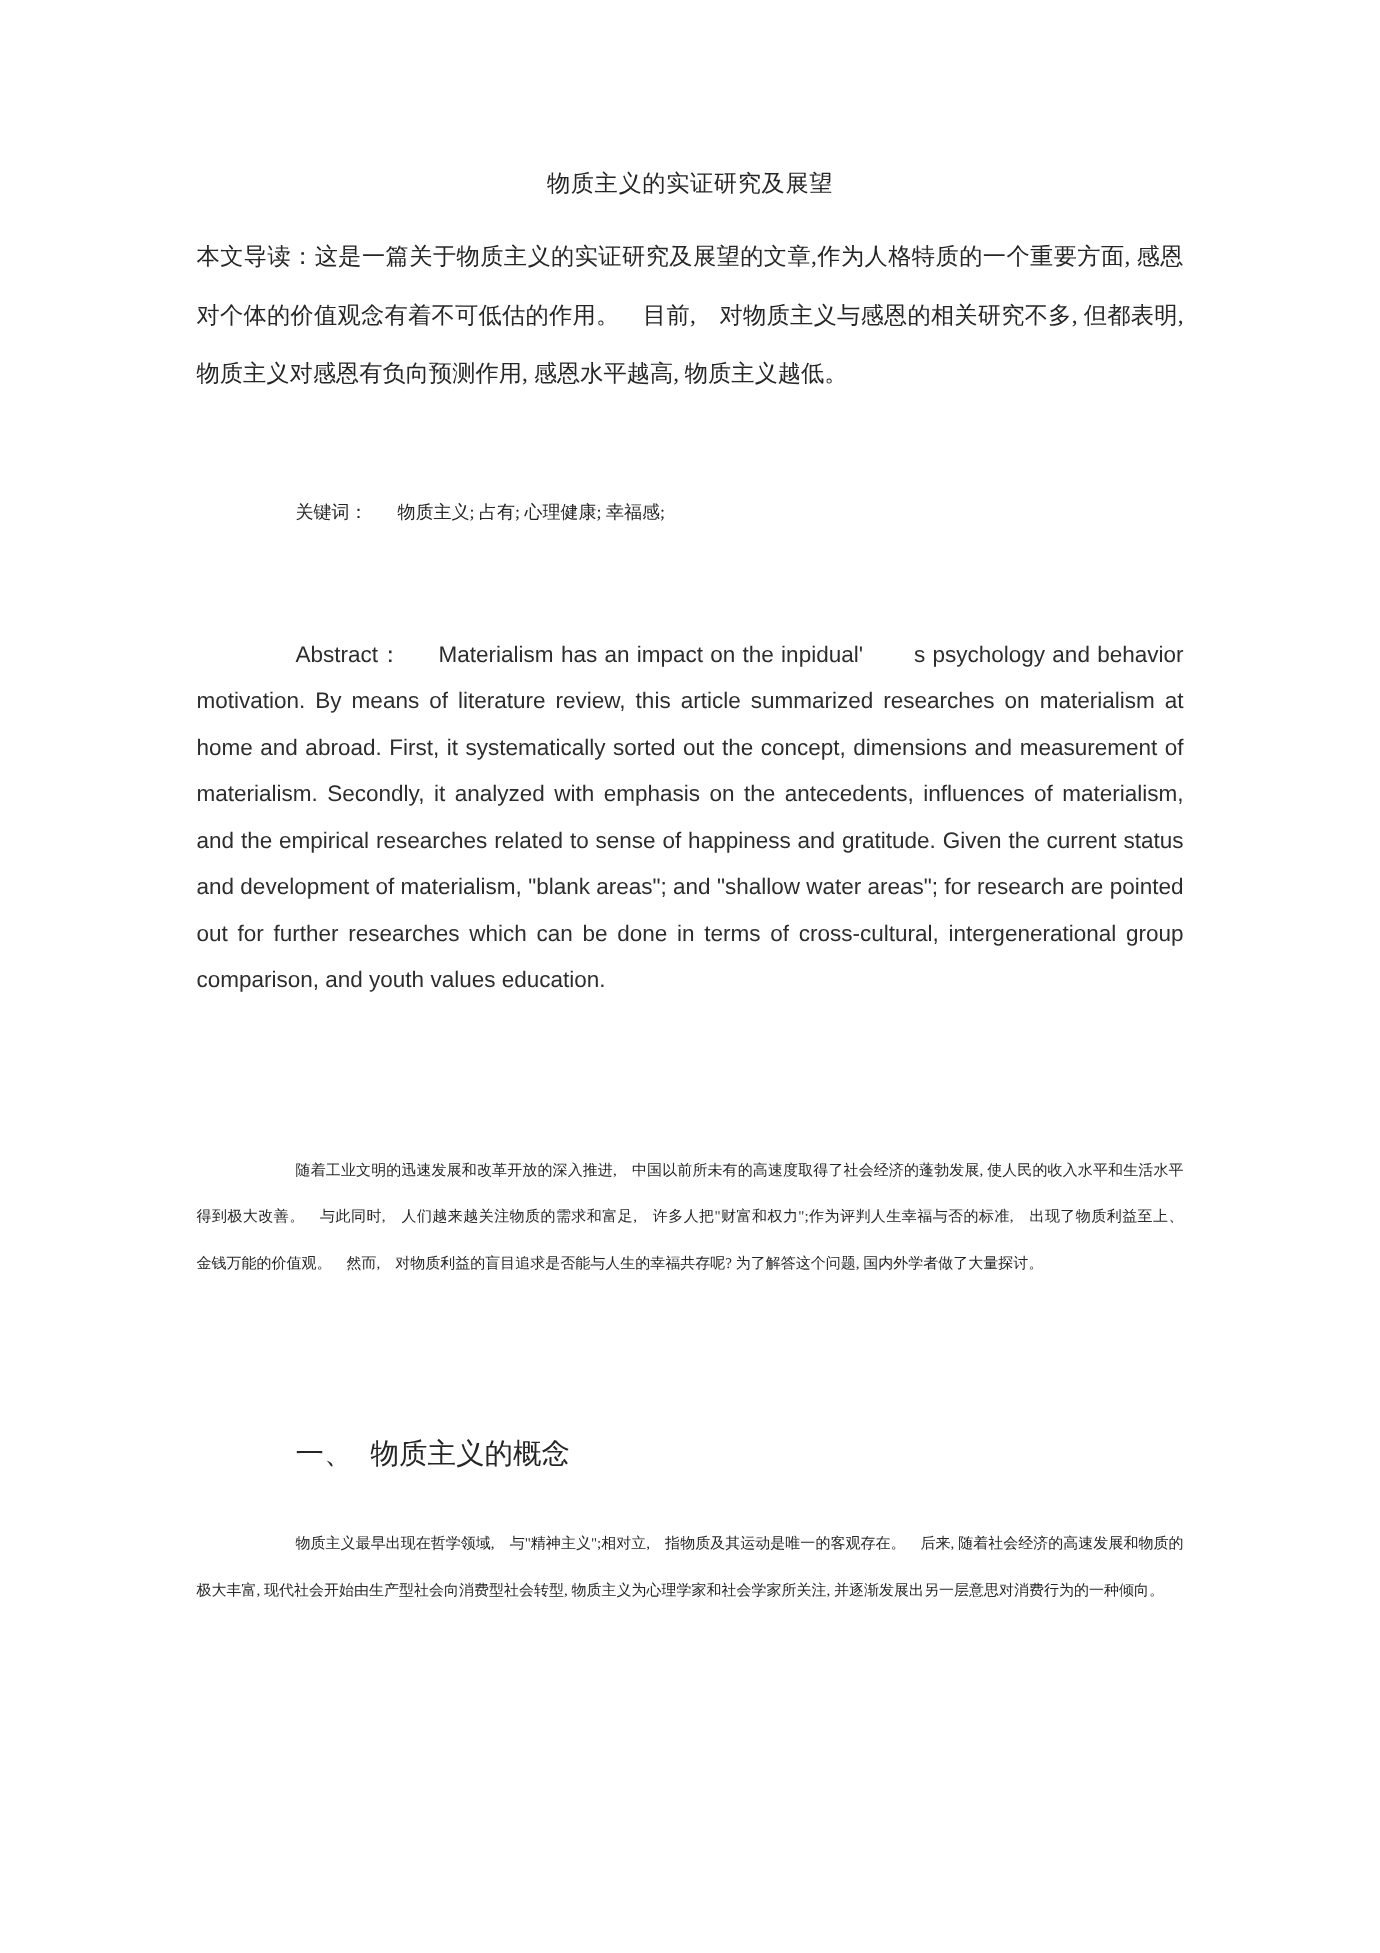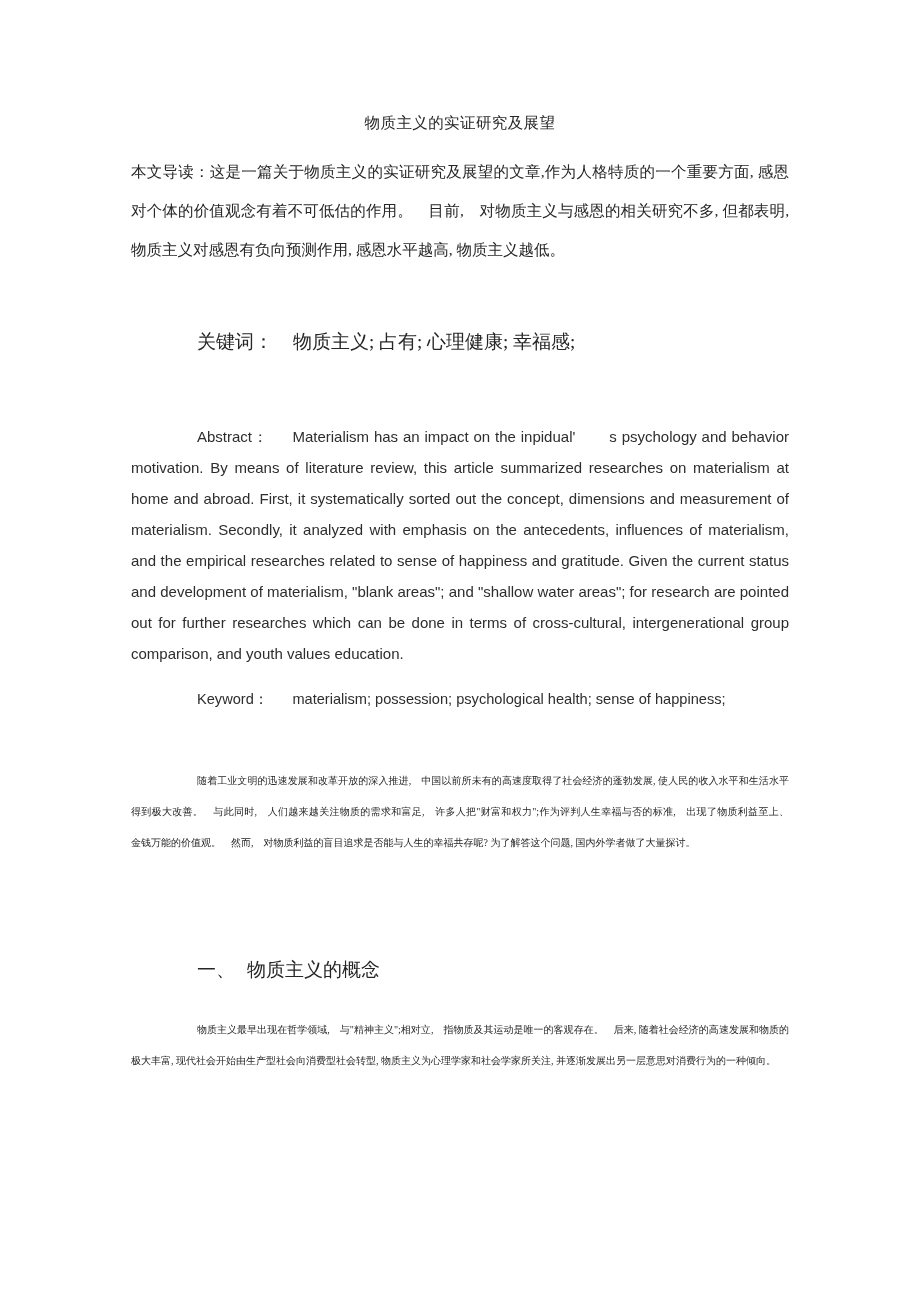--- a/index.html
+++ b/index.html
@@ -45,21 +45,21 @@
     line-height: 39px;
     text-align: justify;
     text-justify: inter-character;
     color: #262626;
   }
 
   
   .keywords-cn {
     top: 326px;
     font-family: "Liberation Serif", "DejaVu Serif", serif;
-    font-size: 19px;
+    font-size: 12px;
     line-height: 31px;
     text-indent: 66px;
     color: #262626;
   }
   .kw-gap { display: inline-block; width: 20px; }
 
   
   .abstract {
     top: 421px;
     font-family: "Liberation Sans", "DejaVu Sans", sans-serif;
@@ -118,23 +118,20 @@
   <div class="col lead">本文导读：这是一篇关于物质主义的实证研究及展望的文章,作为人格特质的一个重要方面, 感恩对个体的价值观念有着不可低估的作用。　目前,　对物质主义与感恩的相关研究不多, 但都表明, 物质主义对感恩有负向预测作用, 感恩水平越高, 物质主义越低。</div>
 
   <div class="col keywords-cn">
     <span>关键词：</span><span class="kw-gap"></span><span>物质主义; 占有; 心理健康; 幸福感;</span>
   </div>
 
   <div class="col abstract">
     <span class="indent"></span><span>Abstract：</span><span class="lbl-gap"></span><span>Materialism has an impact on the inpidual'</span><span class="mid-gap"></span><span>s psychology and behavior motivation. By means of literature review, this article summarized researches on materialism at home and abroad. First, it systematically sorted out the concept, dimensions and measurement of materialism. Secondly, it analyzed with emphasis on the antecedents, influences of materialism, and the empirical researches related to sense of happiness and gratitude. Given the current status and development of materialism, "blank areas"; and "shallow water areas"; for research are pointed out for further researches which can be done in terms of cross-cultural, intergenerational group comparison, and youth values education.</span>
   </div>
 
-  <div class="col keyword-en">
-    <span class="indent"></span><span>Keyword：</span><span class="lbl-gap"></span><span>materialism; possession; psychological health; sense of happiness;</span>
-  </div>
 
   <div class="col body-p" id="para-intro">
     <span class="indent"></span><span>随着工业文明的迅速发展和改革开放的深入推进,　中国以前所未有的高速度取得了社会经济的蓬勃发展, 使人民的收入水平和生活水平得到极大改善。　与此同时,　人们越来越关注物质的需求和富足,　许多人把"财富和权力";作为评判人生幸福与否的标准,　出现了物质利益至上、　金钱万能的价值观。　然而,　对物质利益的盲目追求是否能与人生的幸福共存呢? 为了解答这个问题, 国内外学者做了大量探讨。</span>
   </div>
 
   <div class="col section-h">
     <span class="indent"></span><span>一、</span><span class="num-gap"></span><span>物质主义的概念</span>
   </div>
 
   <div class="col body-p" id="para-concept">

